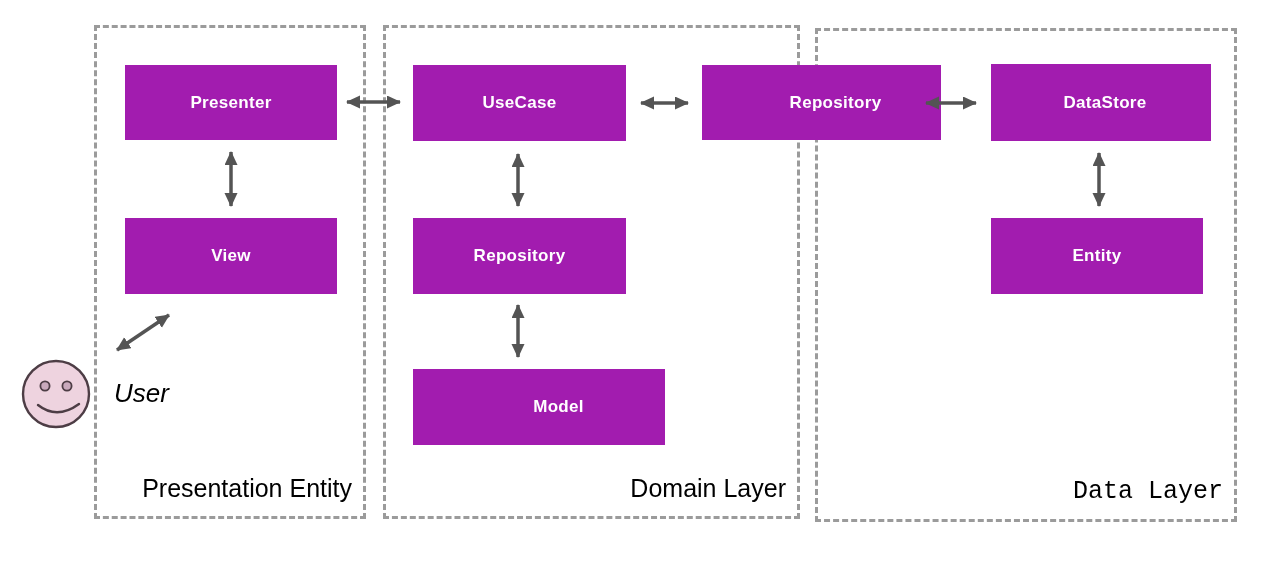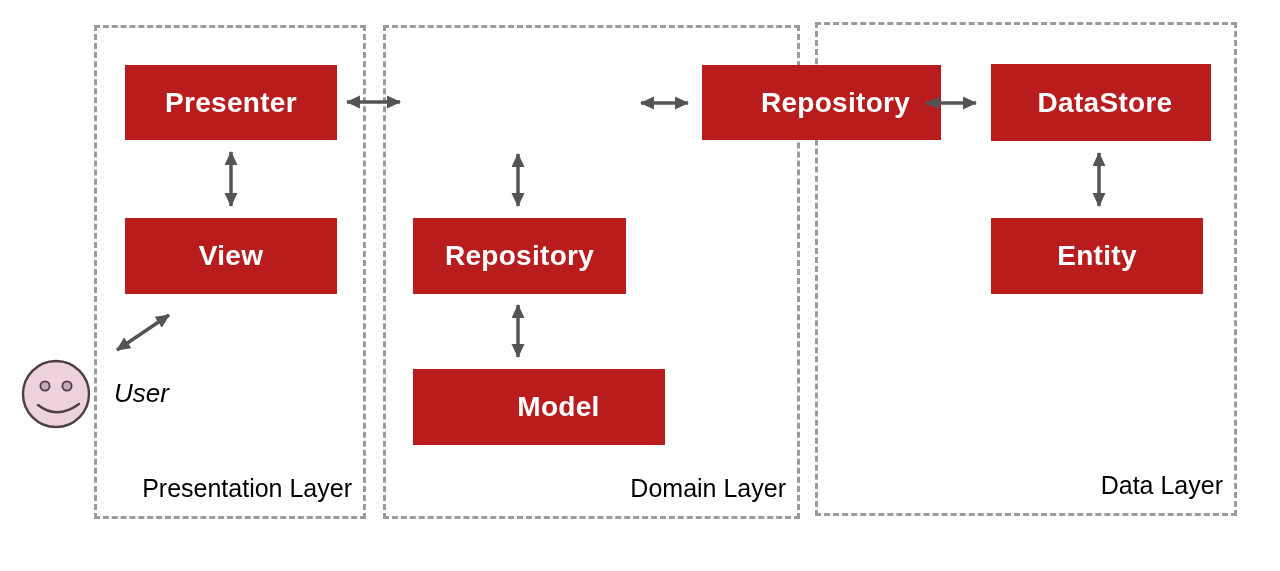--- a/index.html
+++ b/index.html
@@ -17,36 +17,36 @@
   }
   .layer {
     position: absolute;
     border: 3px dashed #9b9b9b;
     box-sizing: border-box;
     background: transparent;
     z-index: 1;
   }
   #layer-presentation { left: 94px;  top: 25px; width: 272px; height: 494px; }
   #layer-domain       { left: 383px; top: 25px; width: 417px; height: 494px; }
-  #layer-data         { left: 815px; top: 22px; width: 422px; height: 494px; }
+  #layer-data         { left: 815px; top: 28px; width: 422px; height: 494px; font-family: Liberation Mono, monospace; }
 
   .layer-label {
     position: absolute;
     right: 11px;
     bottom: 13px;
     font-size: 25px;
     color: #000000;
     white-space: nowrap;
   }
 
   .node {
     position: absolute;
-    background: #b91c1c;
+    background: #a21caf;
     color: #ffffff;
-    font-size: 28px;
+    font-size: 17px;
     font-weight: bold;
     display: flex;
     align-items: center;
     justify-content: center;
     text-align: center;
     z-index: 2;
     letter-spacing: 0.3px;
   }
   #node-presenter  { left: 125px; top: 65px;  width: 212px; height: 75px; }
   #node-view       { left: 125px; top: 218px; width: 212px; height: 76px; }
@@ -77,31 +77,32 @@
     white-space: nowrap;
     font-style: italic;
   }
 </style>
 </head>
 <body>
 
 <div class="canvas">
 
   <div class="layer" id="layer-presentation">
-    <span class="layer-label">Presentation Layer</span>
+    <span class="layer-label">Presentation Entity</span>
   </div>
   <div class="layer" id="layer-domain">
     <span class="layer-label">Domain Layer</span>
   </div>
   <div class="layer" id="layer-data">
     <span class="layer-label">Data Layer</span>
   </div>
 
   <div class="node" id="node-presenter">Presenter</div>
   <div class="node" id="node-view">View</div>
+  <div class="node" id="node-usecase">UseCase</div>
   <div class="node" id="node-tranlater">Repository</div>
   <div class="node" id="node-model">Model</div>
   <div class="node" id="node-repository">Repository</div>
   <div class="node" id="node-datastore">DataStore</div>
   <div class="node" id="node-entity">Entity</div>
 
   <span class="user-label">User</span>
 
   <svg class="overlay" viewBox="0 0 1280 571" xmlns="http://www.w3.org/2000/svg">
     <defs>

